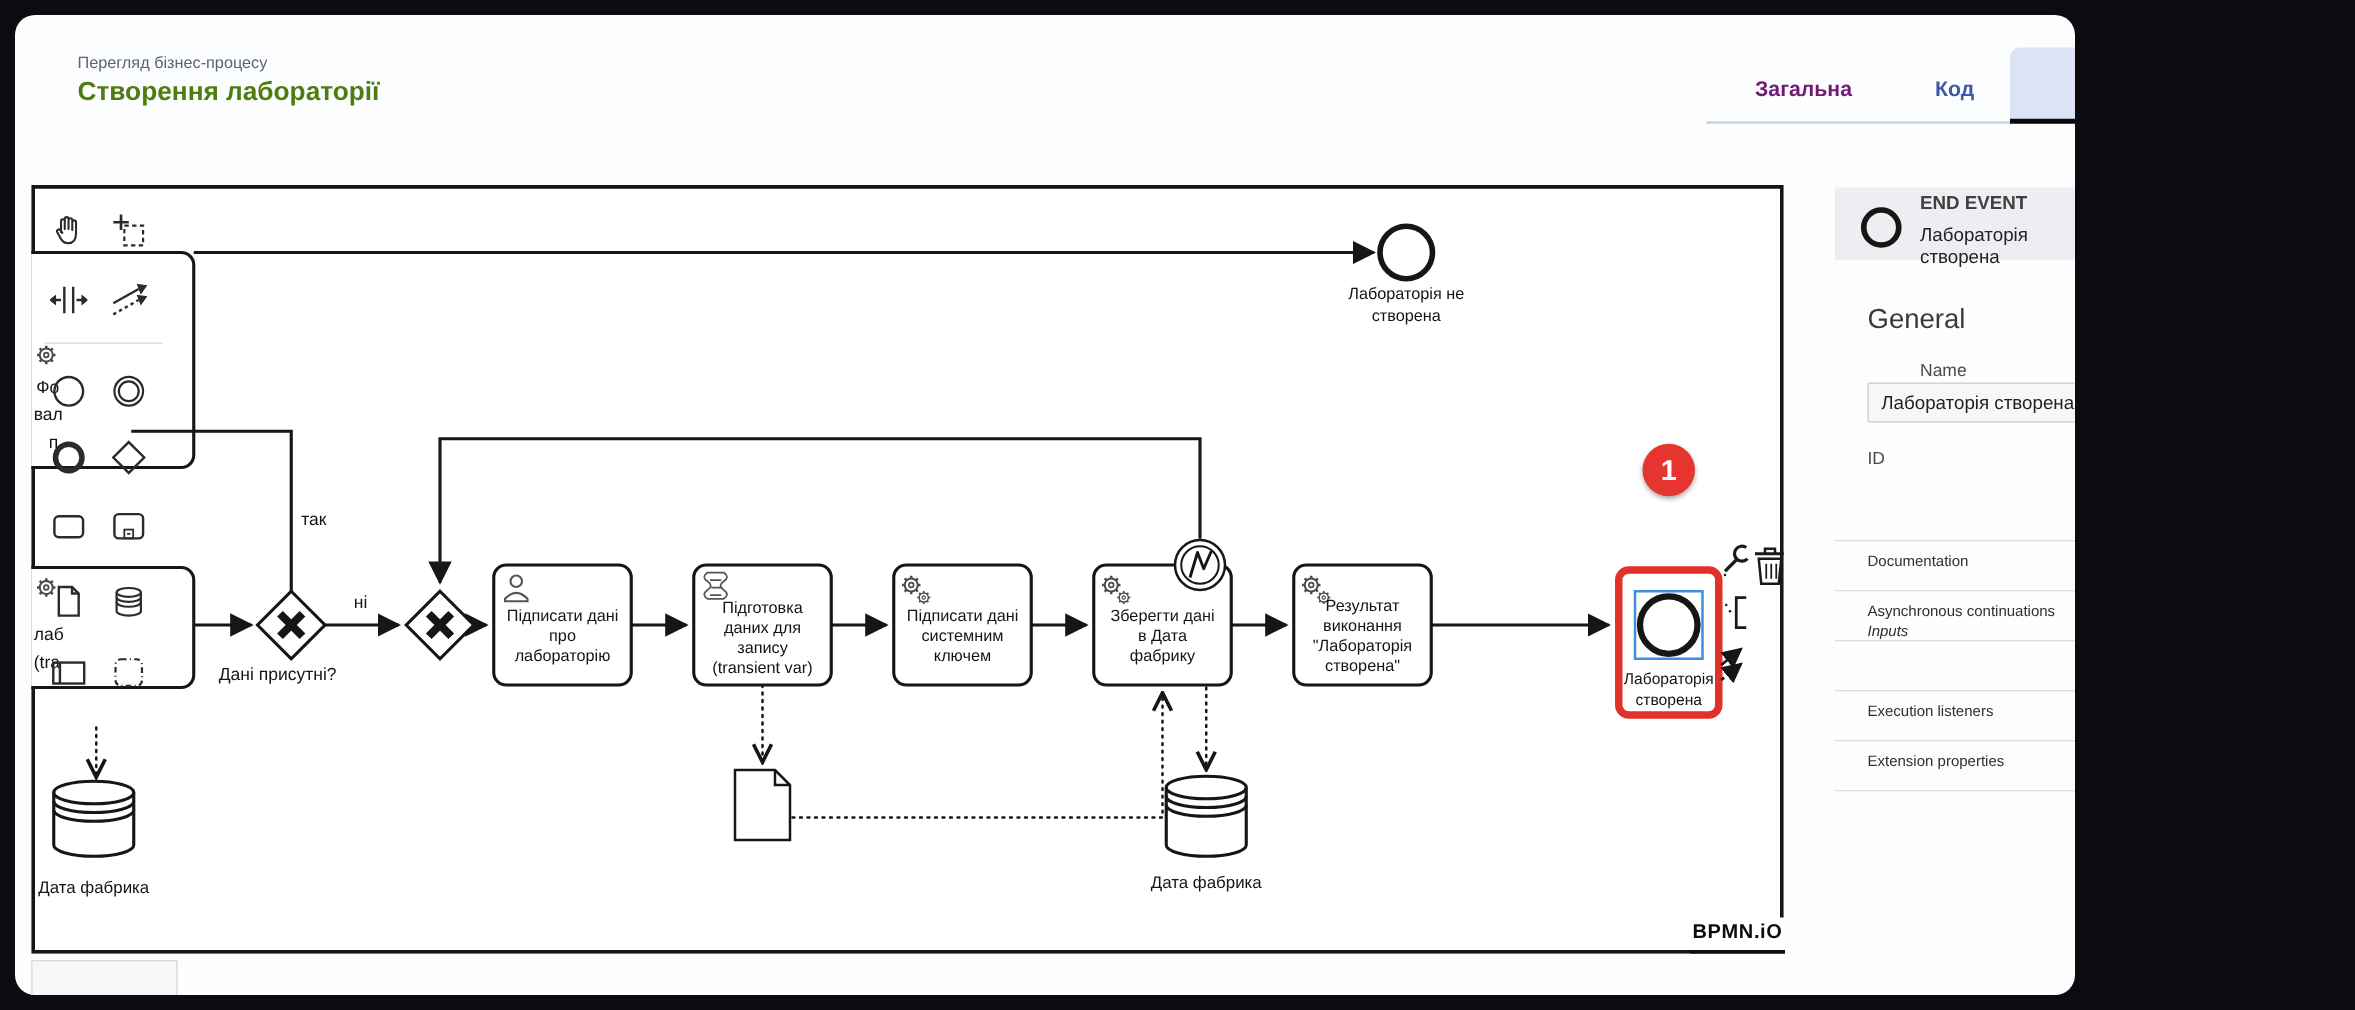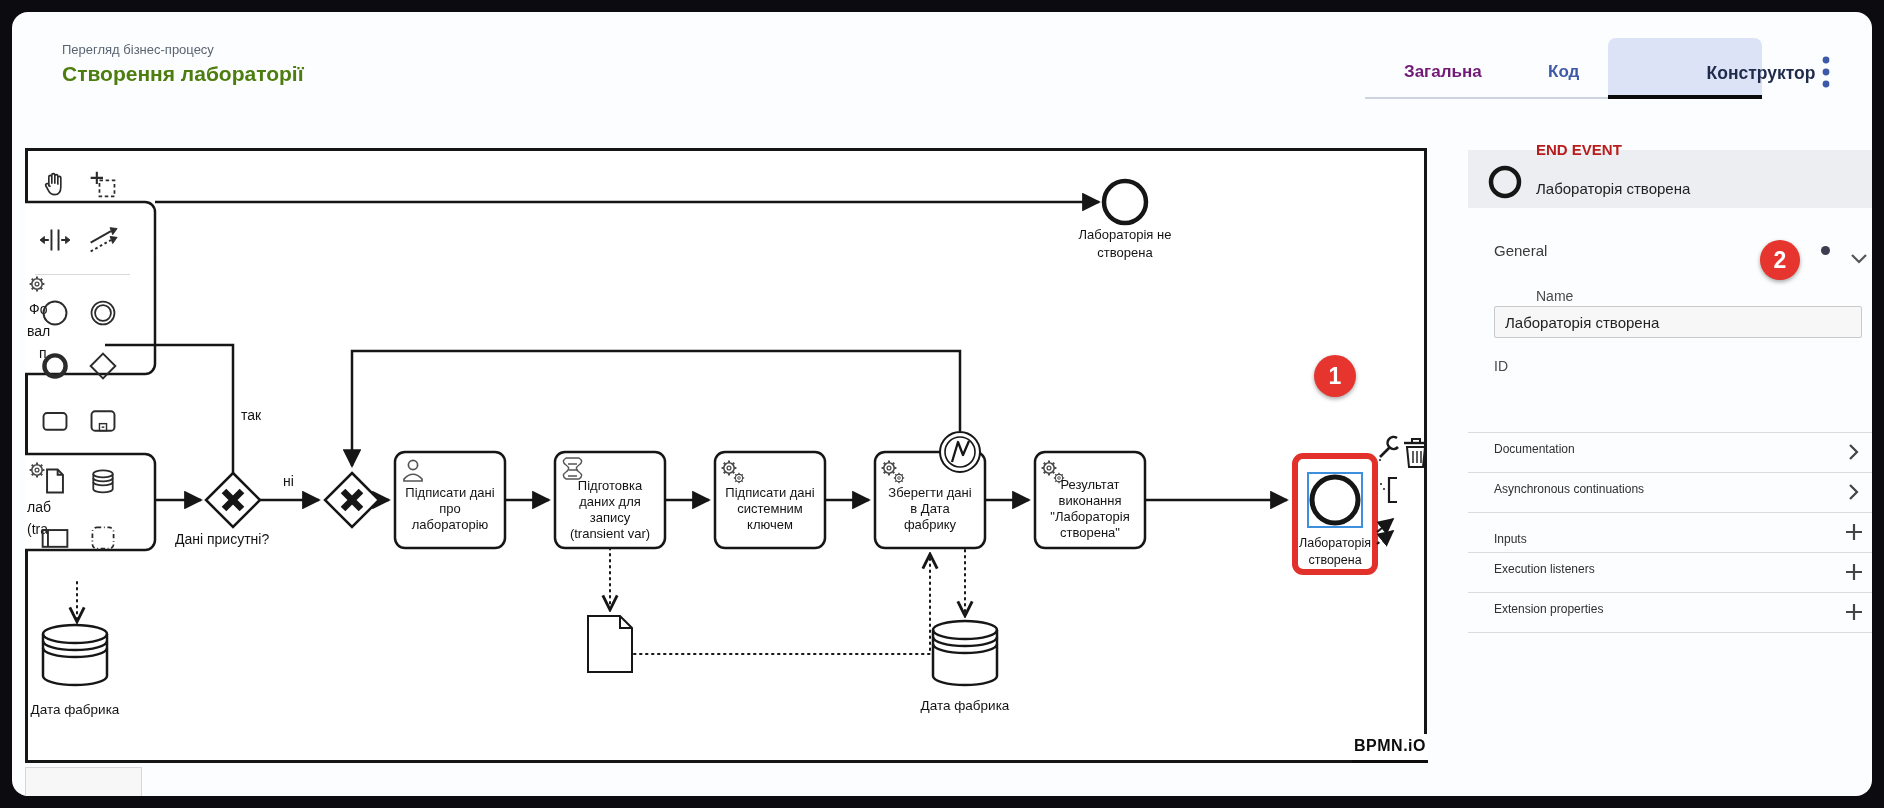--- a/index.html
+++ b/index.html
@@ -1,39 +1,39 @@
 <!DOCTYPE html>
 <html><head>
 <meta charset="utf-8">
 <style>
   html,body{margin:0;padding:0;}
   body{width:1884px;height:808px;position:relative;background:#0b0b10;font-family:"Liberation Sans",sans-serif;overflow:hidden;}
-  .card{position:absolute;left:12px;top:12px;width:1860px;height:784px;background:#fcfdfe;border-radius:16px;overflow:hidden;}
+  .card{position:absolute;left:12px;top:12px;width:1648px;height:784px;background:#fcfdfe;border-radius:16px;overflow:hidden;}
   .abs{position:absolute;}
   
   .breadcrumb{left:50px;top:30px;font-size:13px;color:#5b6472;}
   .page-title{left:50px;top:50px;font-size:21px;font-weight:bold;color:#4d7c0f;}
   .tab{font-size:17px;font-weight:600;color:#701a75;top:50px;cursor:pointer;}
   .tab.kod{color:#3f58a8;font-weight:700;}
   .tab-active-box{left:1596px;top:26px;width:154px;height:60px;background:#dde3f7;border-radius:8px 8px 0 0;}
   .tab-active-label{left:1672px;top:51px;width:154px;text-align:center;font-size:17.5px;font-weight:700;color:#1e2b4a;}
   .tab-underline-gray{left:1353px;top:85px;width:243px;height:2px;background:#ccd2e0;}
   .tab-underline-black{left:1596px;top:83px;width:154px;height:4px;background:#0a0a0a;}
   
   .canvas{left:13px;top:136px;width:1402px;height:615px;}
   .palette{left:25px;top:9px;width:117px;height:425px;background:#f7f7f8;border:1px solid #d7d7da;box-sizing:border-box;}
   .pal-cell{position:absolute;width:36px;height:36px;display:flex;align-items:center;justify-content:center;cursor:pointer;}
   .pal-sep{position:absolute;left:10px;top:126px;width:95px;height:1px;background:#d9d9dc;}
   .badge{position:absolute;width:42px;height:42px;border-radius:50%;background:#e5352e;color:#fff;font-size:23px;font-weight:bold;display:flex;align-items:center;justify-content:center;box-shadow:0 2px 4px rgba(0,0,0,.35);}
   .watermark{position:absolute;left:1327px;top:586px;width:76px;height:26px;background:#fff;color:#0d0d0d;font-size:16px;font-weight:800;letter-spacing:.5px;border-bottom:3px solid #0d0d0d;text-align:center;line-height:24px;}
   
   .pp-header{left:1456px;top:138px;width:406px;height:58px;background:#eceef1;}
-  .pp-type{left:1524px;top:129px;font-size:15px;font-weight:bold;color:#b91c1c;}
+  .pp-type{left:1524px;top:142px;font-size:15px;font-weight:bold;color:#404040;}
   .pp-name{left:1524px;top:168px;font-size:15px;color:#222;}
-  .pp-group-label{left:1482px;top:230px;font-size:15px;color:#3a3a3a;}
+  .pp-group-label{left:1482px;top:230px;font-size:22px;color:#3a3a3a;}
   .pp-label{font-size:14px;color:#4a4a4a;left:1482px;}
   .pp-input{left:1482px;width:346px;height:30px;background:#f7f7f7;border:1px solid #c9c9c9;border-radius:2px;font-size:15px;color:#222;padding:0 10px;font-family:"Liberation Sans",sans-serif;}
   .pp-div{left:1456px;width:406px;height:1px;background:#dcdcdc;}
   .pp-row-label{font-size:12px;color:#2f2f2f;left:1482px;}
   .pp-row-icon{left:1832px;width:20px;height:20px;}
   .dot{left:1809px;top:234px;width:9px;height:9px;border-radius:50%;background:#3d3d52;}
   svg text{font-family:"Liberation Sans",sans-serif;fill:#141414;}
 </style>
 </head>
 <body>
@@ -365,21 +365,21 @@
   <div class="abs pp-row-label" style="top:430px;">Documentation</div>
   <svg class="abs pp-row-icon" style="top:430px;">
       <polyline points="6,3 13,10 6,17" fill="none" stroke="#444" stroke-width="2.2"></polyline>
     </svg>
 
   <div class="abs pp-row-label" style="top:470px;">Asynchronous continuations</div>
   <svg class="abs pp-row-icon" style="top:470px;">
       <polyline points="6,3 13,10 6,17" fill="none" stroke="#444" stroke-width="2.2"></polyline>
     </svg>
 
-  <div class="abs pp-row-label" style="top:520px;">Inputs</div>
+  <div class="abs pp-row-label" style="top:486px;font-style:italic;">Inputs</div>
   <svg class="abs pp-row-icon" style="top:510px;">
       <path d="M10,2 V18 M2,10 H18" stroke="#444" stroke-width="2.2"></path>
     </svg>
 
   <div class="abs pp-row-label" style="top:550px;">Execution listeners</div>
   <svg class="abs pp-row-icon" style="top:550px;">
       <path d="M10,2 V18 M2,10 H18" stroke="#444" stroke-width="2.2"></path>
     </svg>
 
   <div class="abs pp-row-label" style="top:590px;">Extension properties</div>

